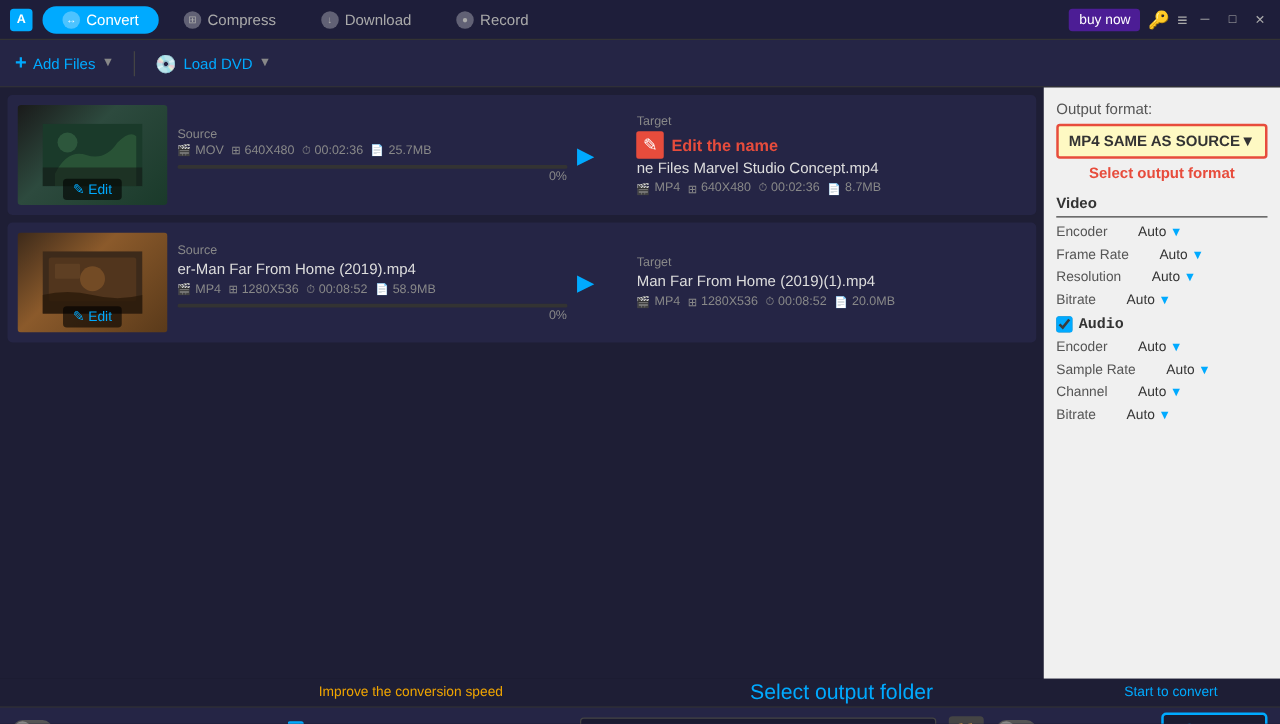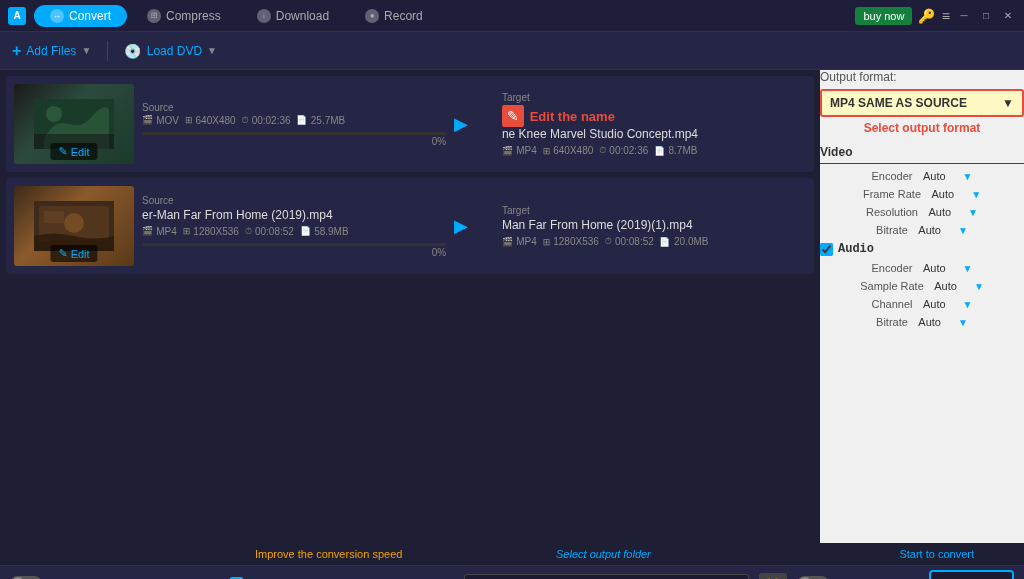--- a/index.html
+++ b/index.html
@@ -33,21 +33,21 @@
       color: #aaa;
       background: transparent;
       border: none;
     }
     .nav-tab.active {
       background: #00aaff;
       color: #fff;
     }
     .nav-tab-icon { width: 14px; height: 14px; border-radius: 50%; background: rgba(255,255,255,0.3); display: flex; align-items: center; justify-content: center; font-size: 8px; }
     .title-bar-actions { display: flex; gap: 6px; margin-left: auto; align-items: center; }
-    .btn-buy { background: #15803d; color: #fff; border: none; padding: 3px 8px; border-radius: 3px; font-size: 11px; cursor: pointer; }
+    .btn-buy { background: #4c1d95; color: #fff; border: none; padding: 3px 8px; border-radius: 3px; font-size: 11px; cursor: pointer; }
     .win-btn { width: 16px; height: 16px; border-radius: 2px; display: flex; align-items: center; justify-content: center; font-size: 10px; cursor: pointer; color: #aaa; }
 
     
     .toolbar {
       background: #252545;
       height: 38px;
       display: flex;
       align-items: center;
       padding: 0 12px;
       gap: 16px;
@@ -157,23 +157,24 @@
       cursor: pointer;
     }
     .target-edit-label {
       color: #e74c3c;
       font-size: 13px;
       font-weight: bold;
     }
 
     
     .right-panel {
-      width: 204px;
+      width: 189px;
       background: #f0f0f0;
       color: #333;
+      padding: 10px;
       overflow-y: auto;
       flex-shrink: 0;
     }
     .output-format-label { font-size: 12px; color: #555; margin-bottom: 5px; }
     .output-format-select {
       width: 100%;
       padding: 5px 8px;
       border: 2px solid #e74c3c;
       border-radius: 3px;
       background: #fef9c3;
@@ -195,26 +196,26 @@
       font-size: 12px;
       font-weight: bold;
       color: #333;
       margin-bottom: 6px;
       padding-bottom: 4px;
       border-bottom: 1px solid #404040;
     }
     .panel-row {
       display: flex;
       align-items: center;
-      justify-content: center;
+      justify-content: flex-start;
       margin-bottom: 6px;
     }
     .panel-row-label { font-size: 11px; color: #555; }
     .panel-select {
-      display: flex; align-items: center; gap: 17px;
+      display: flex; align-items: center; gap: 3px;
       font-size: 11px; color: #333;
       cursor: pointer;
       min-width: 60px; justify-content: flex-end;
     }
     .panel-select-arrow { color: #00aaff; font-size: 10px; }
     .panel-checkbox-row {
       display: flex; align-items: center; gap: 5px;
       margin-bottom: 6px;
     }
     .panel-checkbox { width: 13px; height: 13px; accent-color: #00aaff; }
@@ -409,21 +410,21 @@
       </div>
 
       <div class="arrow-icon">▶</div>
 
       <div class="file-target">
         <div class="file-label">Target</div>
         <div class="target-name-row">
           <span class="target-name-edit-icon">✎</span>
           <span class="target-edit-label">Edit the name</span>
         </div>
-        <div class="file-name">ne Knee Marvel Studio Concept.mp4</div>
+        <div class="file-name">ne Files Marvel Studio Concept.mp4</div>
         <div class="file-meta">
           <div class="meta-item">
             <span class="meta-icon">🎬</span>
             <span>MP4</span>
           </div>
           <div class="meta-item">
             <span class="meta-icon">⊞</span>
             <span>640X480</span>
           </div>
           <div class="meta-item">
@@ -587,21 +588,21 @@
       <span class="panel-select-arrow">▼</span>
     </div>
   </div>
       </div>
   </div>
 
 </div>
 
 <div class="hints-row" style="position:relative; background:#1e1e35; height:22px; display:flex; align-items:center;">
   <span style="position:absolute; left:255px; font-size:11px; color:#f0a500;">Improve the conversion speed</span>
-  <span style="position:absolute; left:556px; font-size:11px; color:#00aaff;font-style:italic;">Select output folder</span>
+  <span style="position:absolute; left:600px; font-size:17px; color:#00aaff;">Select output folder</span>
   <span style="position:absolute; right:50px; font-size:11px; color:#00aaff;">Start to convert</span>
 </div>
 
 <div class="bottom-bar">
   <div class="toggle-switch">
     <div class="toggle-knob"></div>
   </div>
   <span class="bottom-label">Shut down after all task completed</span>
 
   <input type="checkbox" class="gpu-checkbox" checked="" style="">

